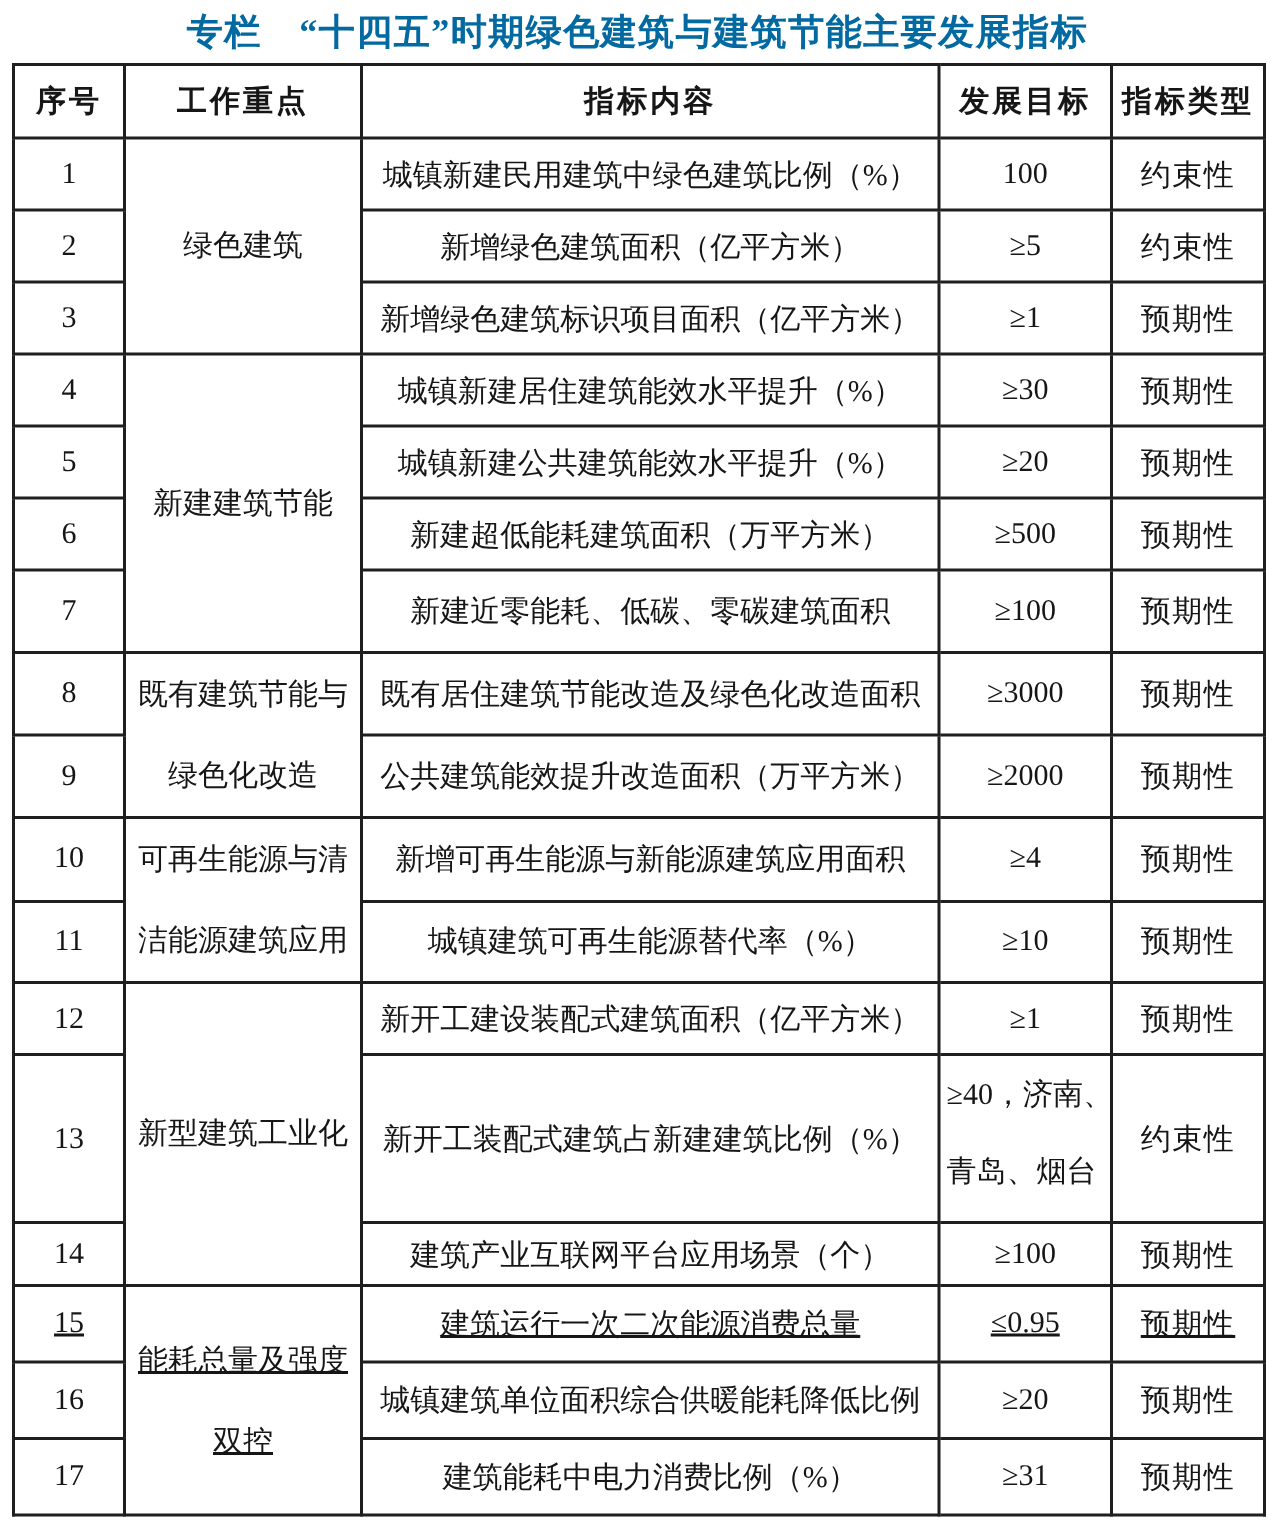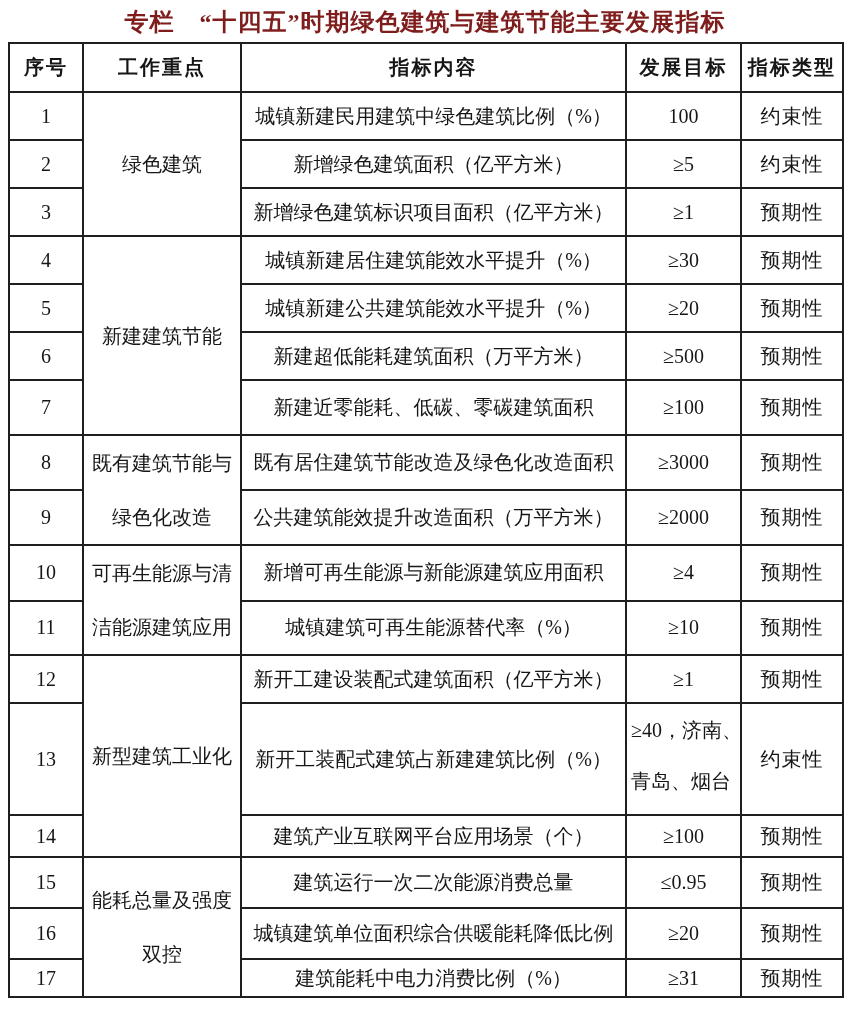--- a/index.html
+++ b/index.html
@@ -4,21 +4,21 @@
 <style>
   html,body{margin:0;padding:0;}
   body{
     width:850px;height:1023px;background:#ffffff;color:#161616;
     font-family:"Liberation Serif","DejaVu Serif",serif;
     overflow:hidden;position:relative;
   }
   .title{
     text-align:center;font-weight:bold;font-size:24px;
     padding-top:7px;height:35px;line-height:30px;letter-spacing:1px;
-    color:#7f1d1d;
+    color:#0369a1;
   }
   table.main{
     border-collapse:collapse;table-layout:fixed;
     margin-left:8px;width:834px;
   }
   table.main th, table.main td{
     border:2px solid #1f1f1f;
     text-align:center;vertical-align:middle;
     padding:0;overflow:hidden;
     font-size:20px;color:#161616;
@@ -159,36 +159,36 @@
           </div>
         </td>
         <td class="type-cell">约束性</td>
       </tr>
       <tr style="height: 42px; margin-top: 20px;">
         <td class="num-cell">14</td>
         <td class="indicator-cell">建筑产业互联网平台应用场景（个）</td>
         <td class="target-cell">≥100</td>
         <td class="type-cell">预期性</td>
       </tr>
-      <tr style="height: 51px;">
+      <tr style="height: 51px; text-decoration: underline;">
         <td class="num-cell">15</td>
         <td class="focus-cell" rowspan="3">
           <div class="focus-line">能耗总量及强度</div>
           <div class="focus-line">双控</div>
         </td>
         <td class="indicator-cell">建筑运行一次二次能源消费总量</td>
         <td class="target-cell">≤0.95</td>
         <td class="type-cell">预期性</td>
       </tr>
       <tr style="height: 51px;">
         <td class="num-cell">16</td>
         <td class="indicator-cell">城镇建筑单位面积综合供暖能耗降低比例</td>
         <td class="target-cell">≥20</td>
         <td class="type-cell">预期性</td>
       </tr>
-      <tr style="height: 38px;">
+      <tr style="height: 51px;">
         <td class="num-cell">17</td>
         <td class="indicator-cell">建筑能耗中电力消费比例（%）</td>
         <td class="target-cell">≥31</td>
         <td class="type-cell">预期性</td>
       </tr>
     </tbody>
 </table>
 
 </body></html>

